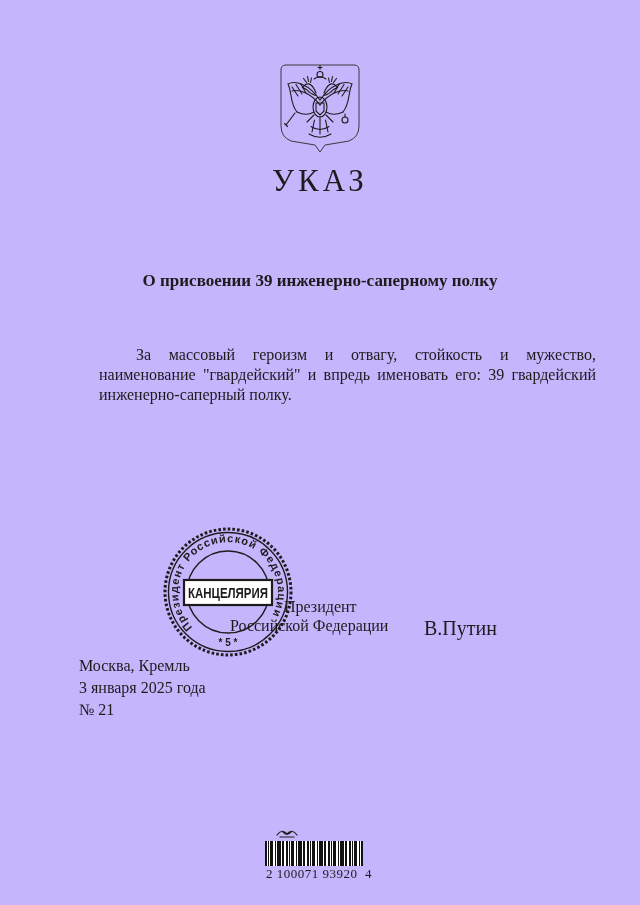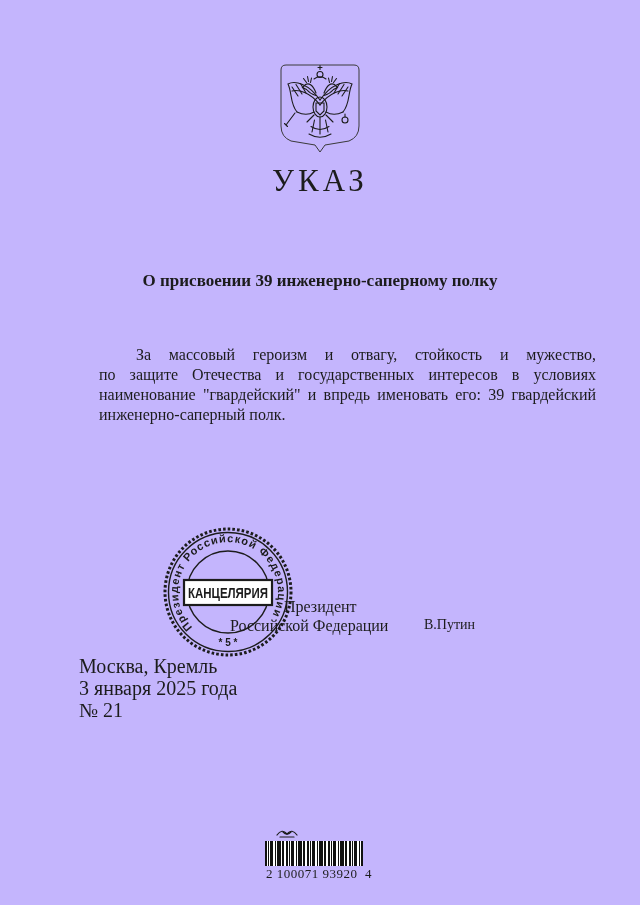--- a/index.html
+++ b/index.html
@@ -32,30 +32,30 @@
   
   .body-lines { position:absolute; left:79px; top:345px; width:497px;
     font-size:16px; line-height:20px;margin-left:20px; }
   .bline { height:20px; }
   .bline.just { text-align:justify; text-align-last:justify; }
   .bline.ind  { text-indent:37px; }
 
   
   .sig-line1 { position:absolute; left:284px; top:598px; font-size:16px; }
   .sig-line2 { position:absolute; left:230px; top:617px; font-size:16px; }
-  .sig-name  { position:absolute; left:424px; top:617px; font-size:14px; }
+  .sig-name  { position:absolute; left:424px; top:617px; font-size:20px; }
 
   
   .stamp { position:absolute; left:160px; top:524px; width:136px; height:136px; z-index:3; }
   .stamp text, .stamp textPath {
     font-family:"Liberation Sans", sans-serif; font-weight:bold; fill:#1c1c1c;
   }
 
   
-  .footer { position:absolute; left:79px; top:655px; font-size:20px; line-height:22px; }
+  .footer { position:absolute; left:79px; top:655px; font-size:16px; line-height:22px; }
 
   
   .barcode { position:absolute; left:265px; top:826px; width:98px; }
   .barcode-eagle { position:absolute; left:10px; top:0; }
   .barcode-bars {
     position:absolute; left:0; top:15px; width:98px; height:25px;
     background:repeating-linear-gradient(90deg,
       #111 0 2px,  #fff 2px 3px,
       #111 3px 4px, #fff 4px 5px,
       #111 5px 8px, #fff 8px 10px,
@@ -111,23 +111,22 @@
   </svg>
 
   <div class="title">УКАЗ</div>
 
   <div class="subject">
     <div>О присвоении 39 инженерно-саперному полку</div>
   </div>
 
   <div class="body-lines">
     <div class="bline just ind">За массовый героизм и отвагу, стойкость и мужество,</div>
-    <div class="bline just">по защите Отечества и государственных интересов в условиях</div>
     <div class="bline just">наименование "гвардейский" и впредь именовать его: 39 гвардейский</div>
-    <div class="bline">инженерно-саперный полк.</div>
+    <div class="bline">инженерно-саперный полку.</div>
   </div>
 
   <div class="sig-line1">Президент</div>
   <div class="sig-line2">Российской Федерации</div>
   <div class="sig-name">В.Путин</div>
 
   <svg class="stamp" viewBox="0 0 136 136" xmlns="http://www.w3.org/2000/svg">
     <circle cx="68" cy="68" r="63" fill="none" stroke="#1c1c1c" stroke-width="3" stroke-dasharray="2.6 2.1"></circle>
     <circle cx="68" cy="68" r="59.5" fill="none" stroke="#1c1c1c" stroke-width="1.4"></circle>
     <circle cx="68" cy="68" r="41" fill="none" stroke="#1c1c1c" stroke-width="1.4"></circle>

